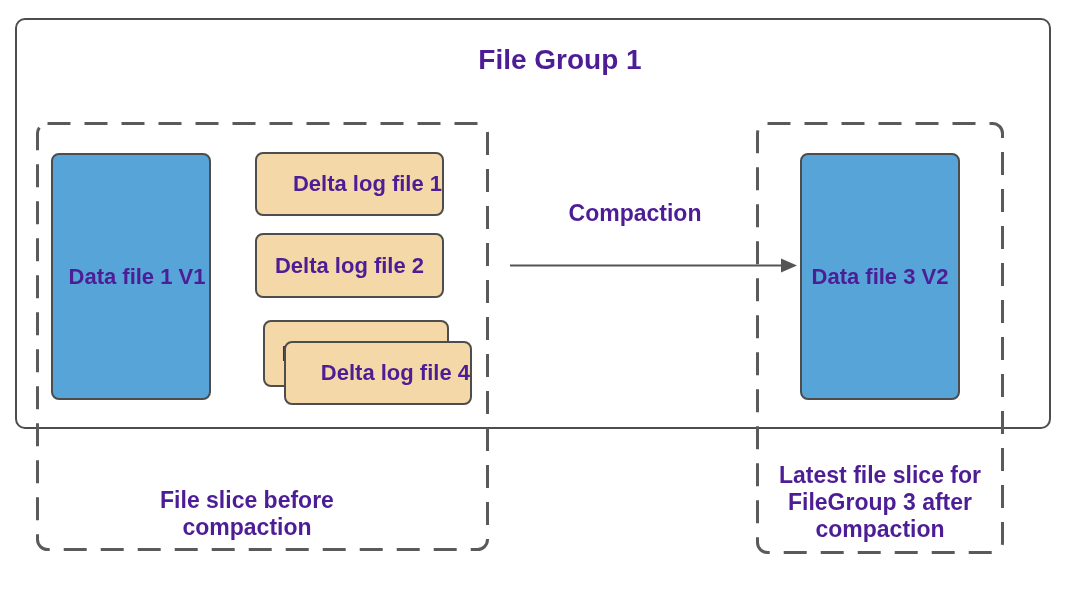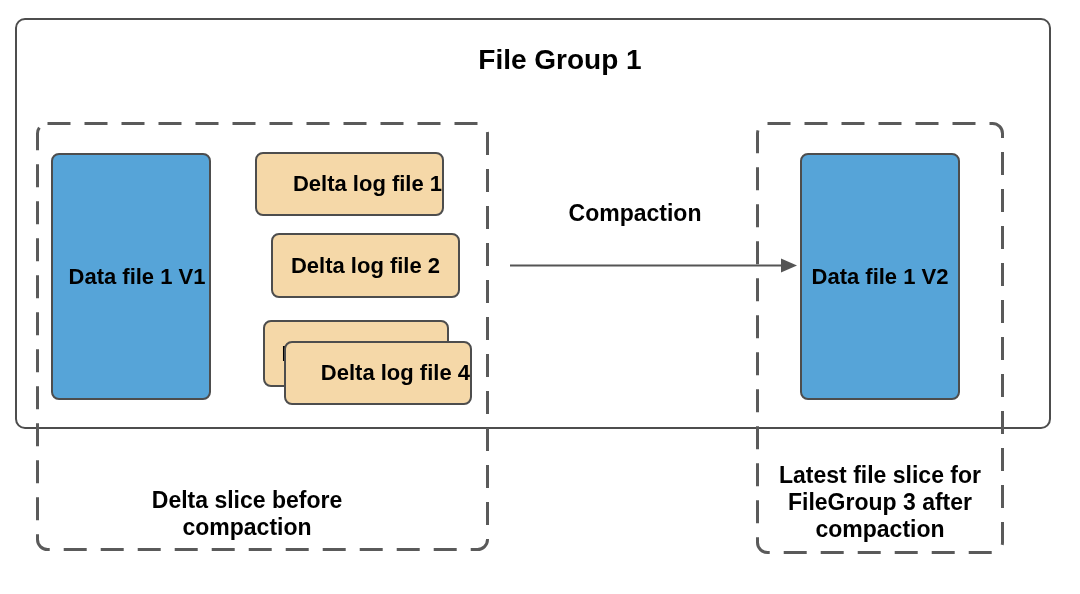--- a/index.html
+++ b/index.html
@@ -7,21 +7,21 @@
     padding: 0;
     background: #ffffff;
     font-family: "Liberation Sans", sans-serif;
   }
   .canvas {
     position: relative;
     width: 1080px;
     height: 594px;
     background: #ffffff;
     overflow: hidden;
-    color: #000000;
+    color: #4c1d95;
   }
   .abs { position: absolute; }
 
   .file-group-box {
     left: 15px; top: 18px;
     width: 1032px; height: 407px;
     border: 2.5px solid #4d4d4d;
     border-radius: 10px;
     z-index: 0;
   }
@@ -54,21 +54,21 @@
   }
   .data-file-v1 { left: 51px; top: 153px; padding-left: 12px; }
   .data-file-v2 { left: 800px; top: 153px; }
   .delta-log {
     background: #F5D8A8;
     border-radius: 8px;
     white-space: nowrap;
     overflow: hidden;
   }
   .delta-1 { left: 255px; top: 152px; width: 189px; height: 64px; padding-left: 36px; }
-  .delta-2 { left: 271px; top: 233px; width: 189px; height: 65px; }
+  .delta-2 { left: 255px; top: 233px; width: 189px; height: 65px; }
   .delta-3 { left: 263px; top: 320px; width: 186px; height: 67px; z-index: 2; }
   .delta-4 { left: 284px; top: 341px; width: 188px; height: 64px; z-index: 3; justify-content: flex-end; }
 
   .arrow-label {
     left: 535px; top: 200px; width: 200px;
     text-align: center;
     font-size: 23px;
     font-weight: bold;
     z-index: 2;
   }
@@ -112,22 +112,22 @@
   <div class="abs shape-box delta-log delta-3">
     <span>Delta log file 3</span>
   </div>
   <div class="abs shape-box delta-log delta-4">
     <span>Delta log file 4</span>
   </div>
 
   <div class="abs arrow-label">Compaction</div>
 
   <div class="abs shape-box data-file data-file-v2">
-    <span>Data file 1 V2</span>
+    <span>Data file 3 V2</span>
   </div>
 
-  <div class="abs caption caption-before">Delta slice before
+  <div class="abs caption caption-before">File slice before
 compaction</div>
   <div class="abs caption caption-after">Latest file slice for
 FileGroup 3 after
 compaction</div>
 
 </div>
 
 </body></html>

